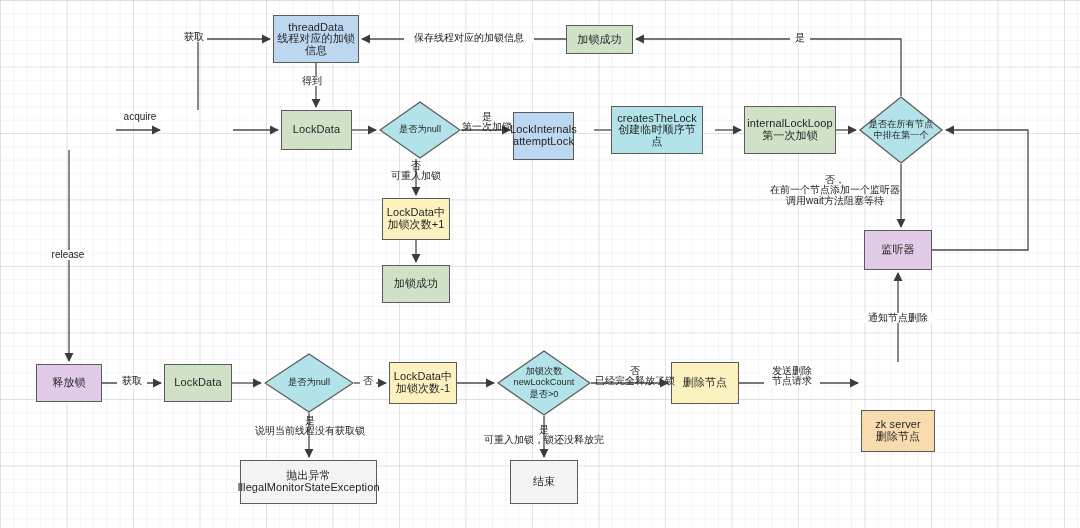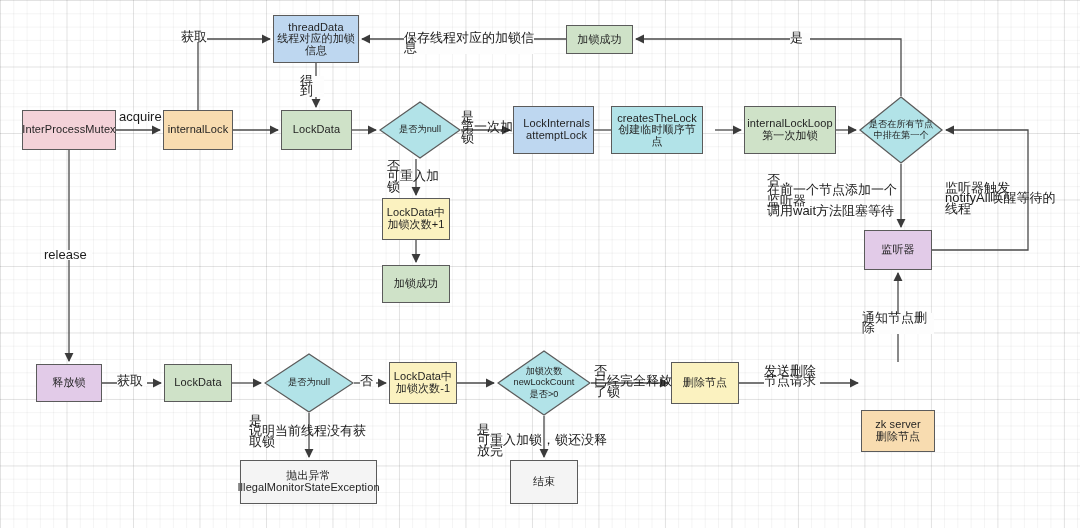--- a/index.html
+++ b/index.html
@@ -53,23 +53,24 @@
     position:relative;
     text-align:center;
     font-size:9.2px;
     line-height:11.2px;
     color:#1f1f1f;
     white-space:pre-line;
     z-index:2;
   }
   .elabel{
     position:absolute;
-    font-size:13px;
+    font-size:10px;
     line-height:10.4px;
     color:#1b1b1b;
+    text-align:center;
     white-space:pre-line;
     z-index:4;
     background:rgba(255,255,255,0.0);
   }
 </style>
 </head>
 <body>
 
 <div id="canvas">
 
@@ -126,45 +127,39 @@
       <path d="M 457 383 L 494 383"></path>
 
       <path d="M 591 383 L 668 383"></path>
 
       <path d="M 544 416 L 544 457"></path>
 
       <path d="M 739 383 L 858 383"></path>
     </g>
   </svg>
 
-  <div class="node" style="left:22px;top:110px;width:94px;height:40px;background:#f3d2d8;">
-    <span>InterProcessMutex</span>
-  </div>
-
-  <div class="node" style="left:163px;top:110px;width:70px;height:40px;background:#f8dcb0;">
-    <span>internalLock</span>
-  </div>
+
 
   <div class="node" style="left:273px;top:15px;width:86px;height:48px;background:#bed7f0;">
     <span>threadData
 线程对应的加锁信息</span>
   </div>
 
   <div class="node" style="left:281px;top:110px;width:71px;height:40px;background:#cfe2c8;">
     <span>LockData</span>
   </div>
 
   <div class="diamond-wrap" style="left:379px;top:101px;width:82px;height:58px;">
     <svg class="dshape" viewBox="0 0 82 58">
       <polygon points="41,1 81,29 41,57 1,29" fill="#b2e3e8" stroke="#5b5b5b" stroke-width="1.3"></polygon>
     </svg>
     <span class="dlabel">是否为null</span>
   </div>
 
-  <div class="node" style="left:513px;top:106px;width:81px;height:48px;background:#bed7f0;justify-content:flex-end;">
+  <div class="node" style="left:513px;top:112px;width:61px;height:48px;background:#bed7f0;">
     <span>LockInternals
 attemptLock</span>
   </div>
 
   <div class="node" style="left:611px;top:106px;width:92px;height:48px;background:#b2e3e8;">
     <span>createsTheLock
 创建临时顺序节点</span>
   </div>
 
   <div class="node" style="left:744px;top:106px;width:92px;height:48px;background:#cfe2c8;">
@@ -257,22 +252,20 @@
 
   <div class="elabel" style="left:387px;top:161px;width:58px;">否
 可重入加锁</div>
 
   <div class="elabel" style="left:790px;top:33px;width:20px;background:#fdfdfd;">是</div>
 
   <div class="elabel" style="left:767px;top:175px;width:136px;">否，
 在前一个节点添加一个监听器
 调用wait方法阻塞等待</div>
 
-  <div class="elabel" style="left:945px;top:183px;width:118px;">监听器触发
-notifyAll唤醒等待的线程</div>
 
   <div class="elabel" style="left:862px;top:313px;width:72px;background:#fdfdfd;">通知节点删除</div>
 
   <div class="elabel" style="left:44px;top:250px;width:48px;background:#fdfdfd;">release</div>
 
   <div class="elabel" style="left:117px;top:376px;width:30px;background:#fdfdfd;">获取</div>
 
   <div class="elabel" style="left:249px;top:416px;width:122px;">是
 说明当前线程没有获取锁</div>
 

